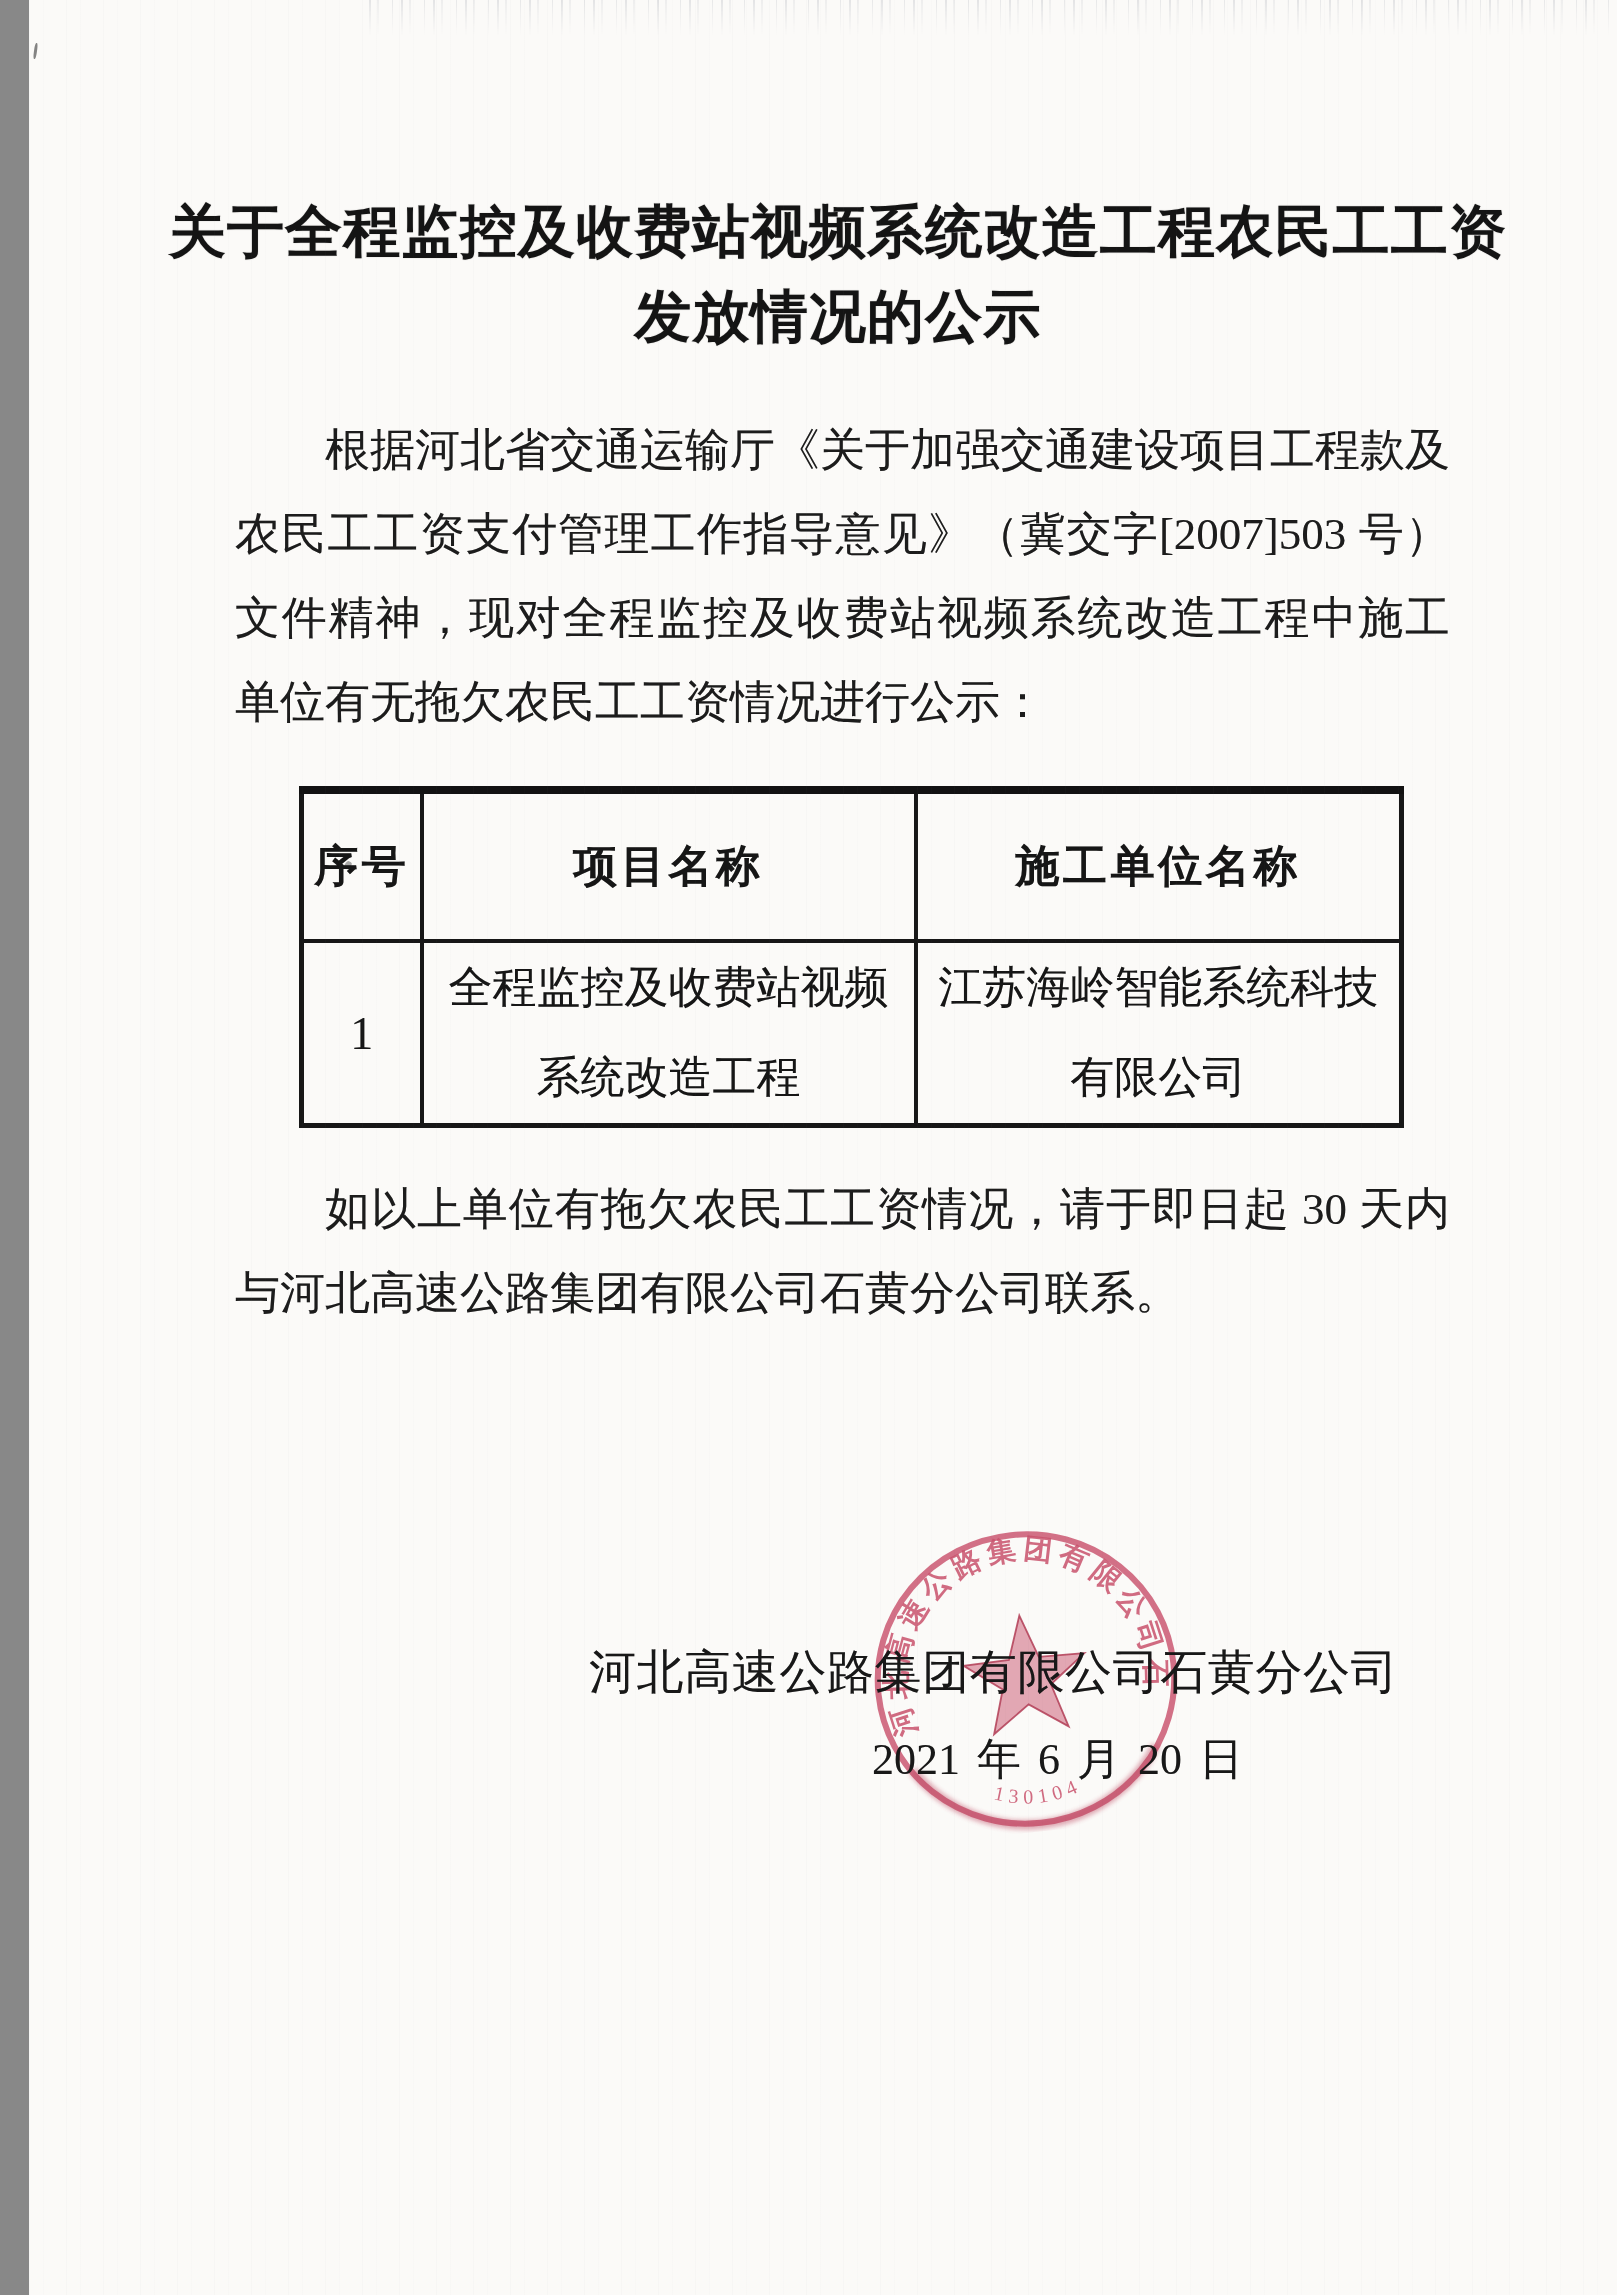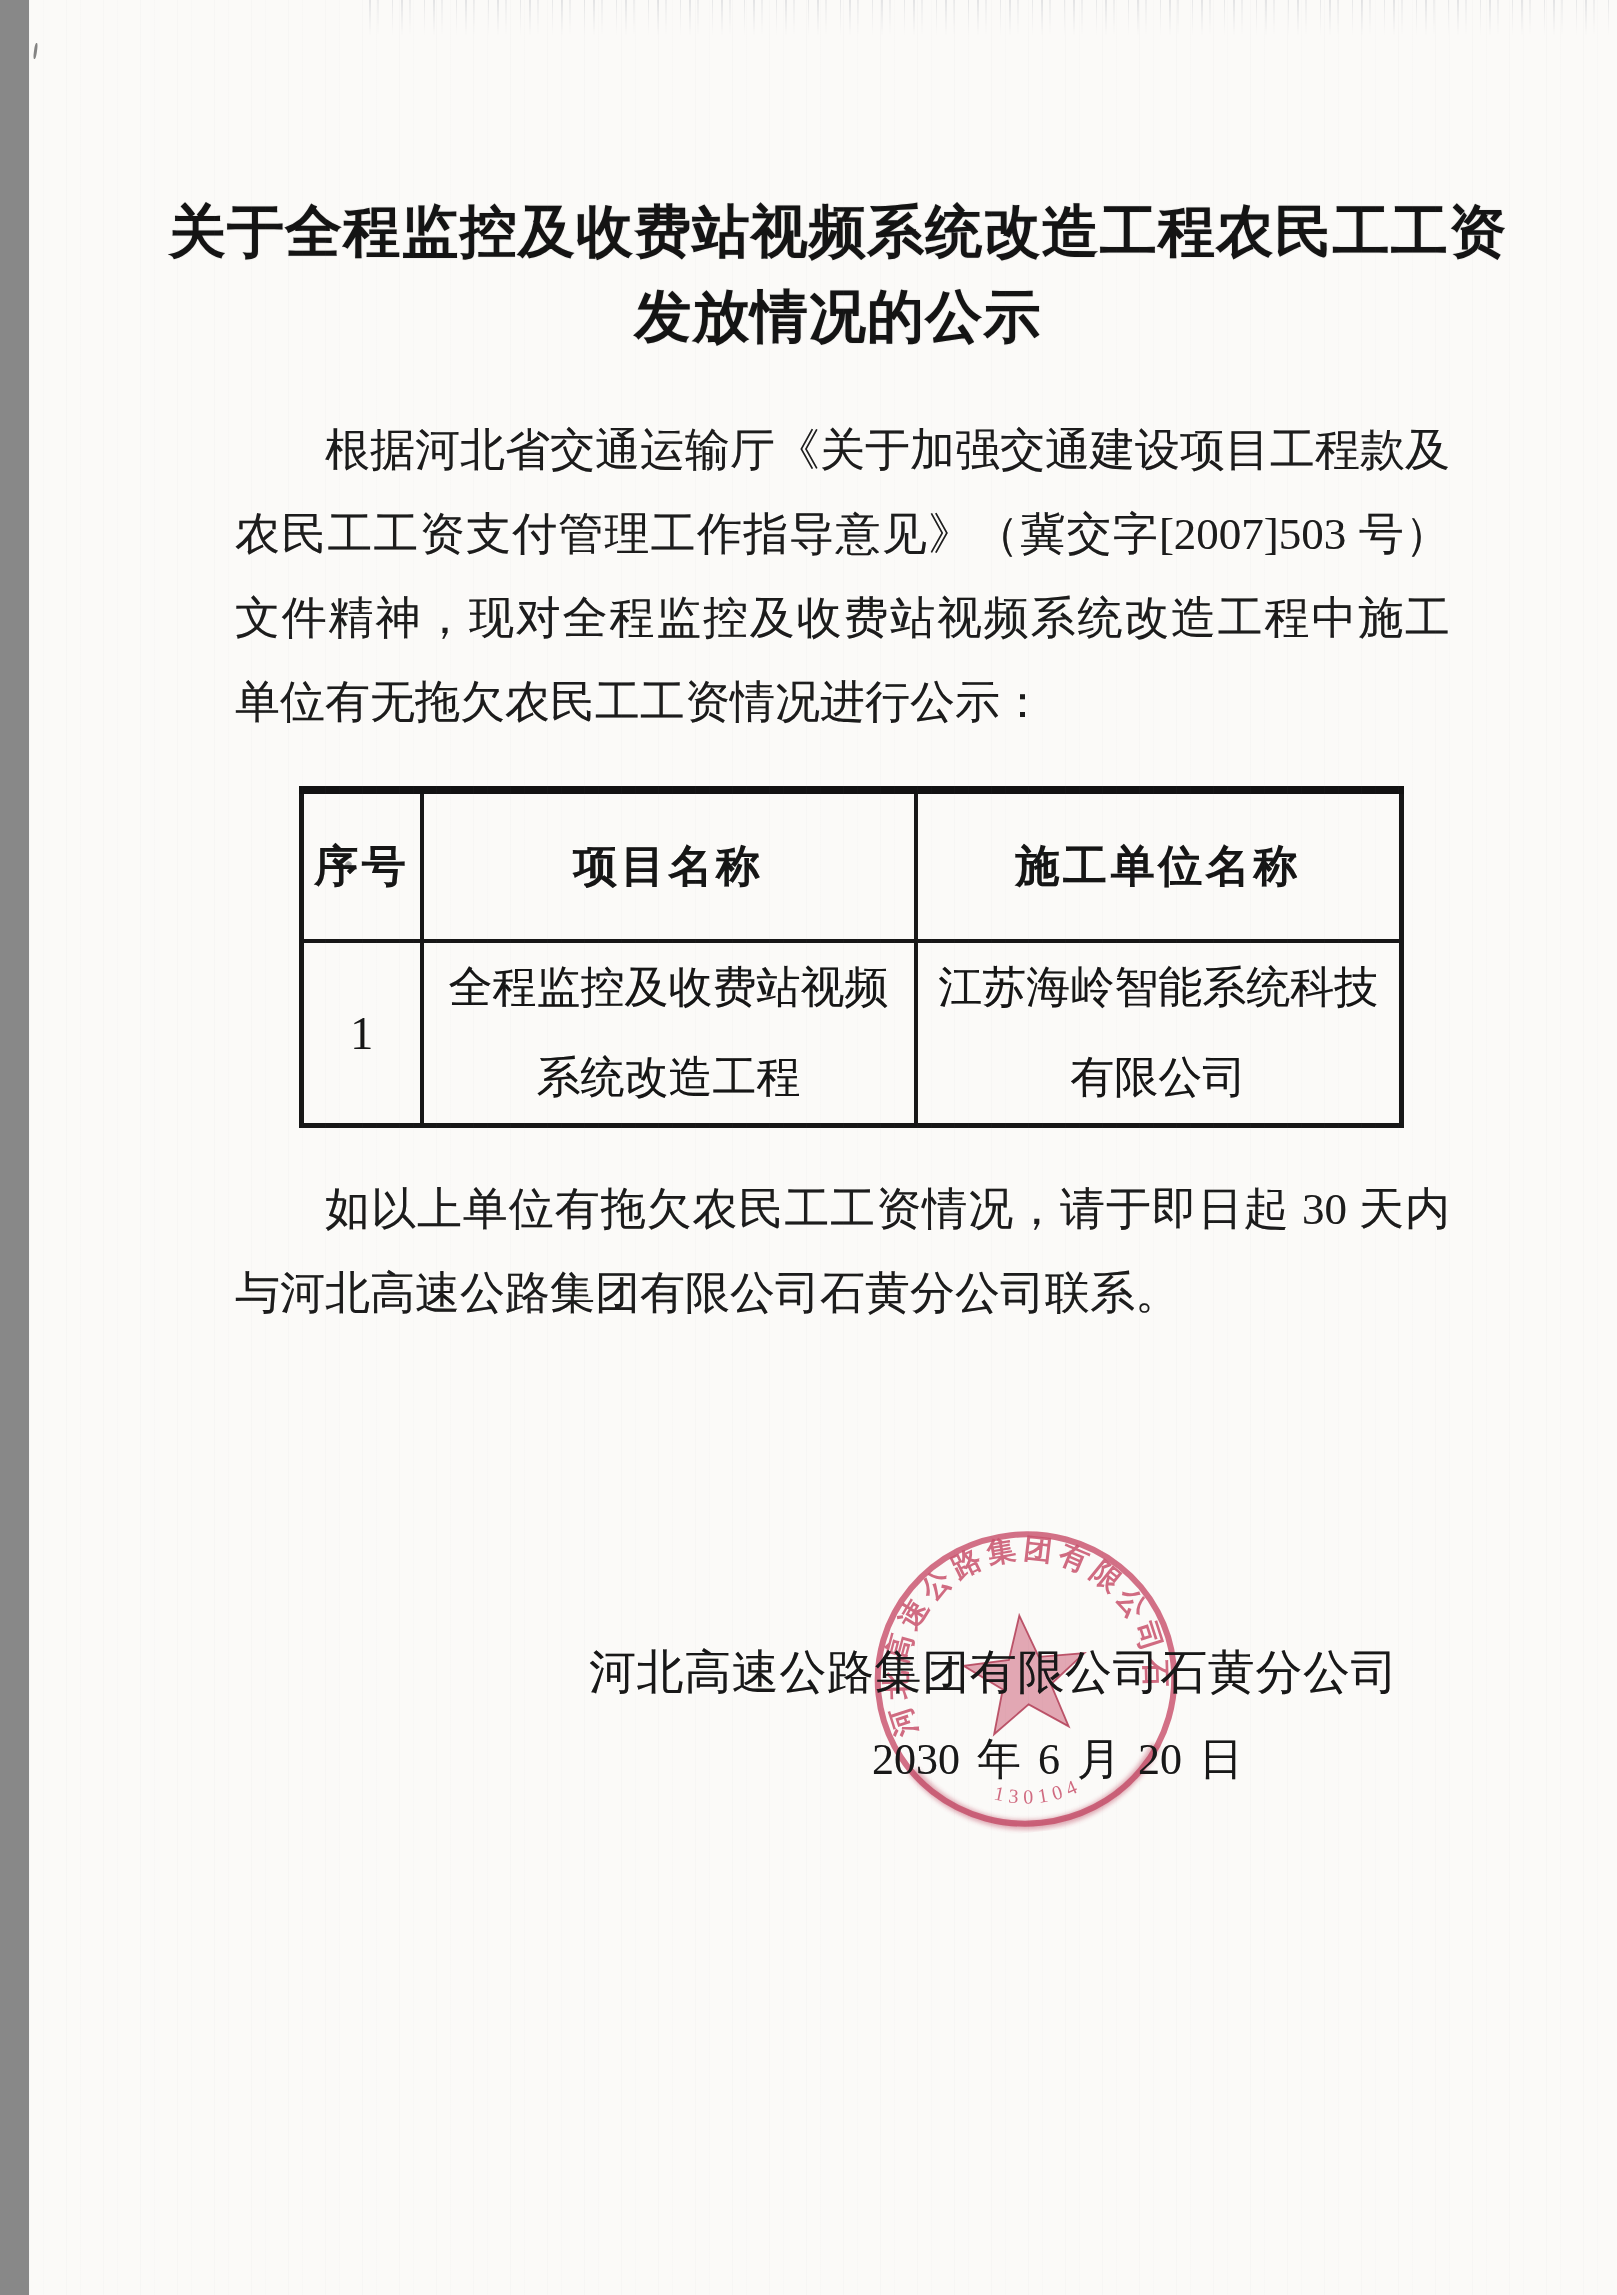--- a/index.html
+++ b/index.html
@@ -142,21 +142,21 @@
     </tr>
   </tbody>
     </table>
 
   <div class="para p-notice">
     <div class="pline just indent">如以上单位有拖欠农民工工资情况，请于即日起 30 天内</div>
     <div class="pline">与河北高速公路集团有限公司石黄分公司联系。</div>
   </div>
 
   <div class="signature">河北高速公路集团有限公司石黄分公司</div>
-  <div class="doc-date">2030 年 6 月 20 日</div>
+  <div class="doc-date">2021 年 6 月 20 日</div>
 
   <div class="seal">
     <svg width="316" height="310" viewBox="0 0 520 510">
       <defs>
         <path id="ringPath" d="M 74 322.7 A 198 198 0 1 1 446 322.7" fill="none"></path>
         <path id="codePath" d="M 142.4 422.9 A 205 205 0 0 0 377.6 422.9" fill="none"></path>
         <path id="smudgePath" d="M 58.7 385.7 A 240 240 0 0 0 461.3 385.7" fill="none"></path>
         <filter id="blurSm">
             <feGaussianBlur stdDeviation="3.5"></feGaussianBlur>
           </filter>

